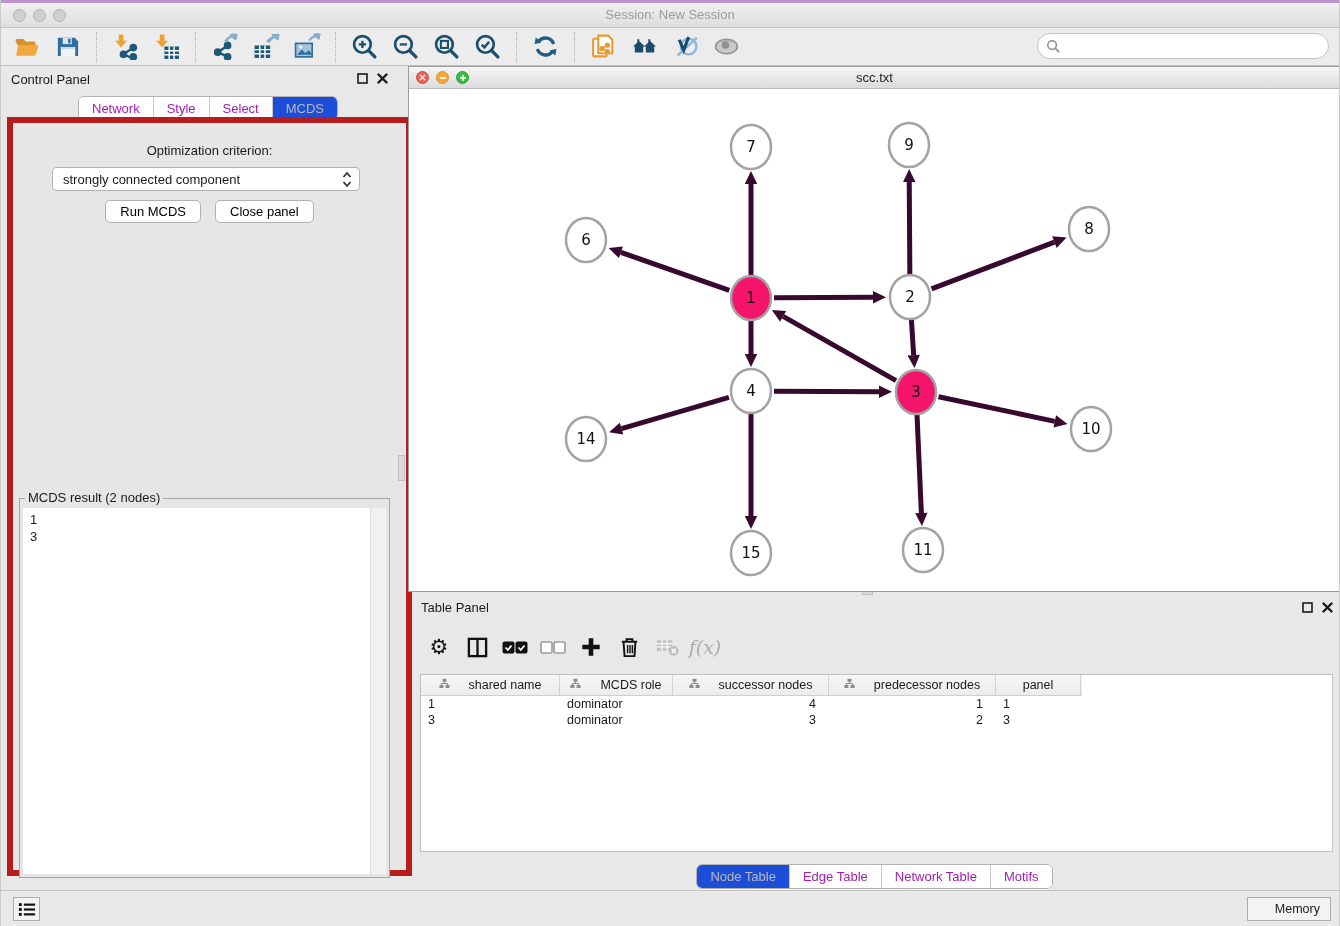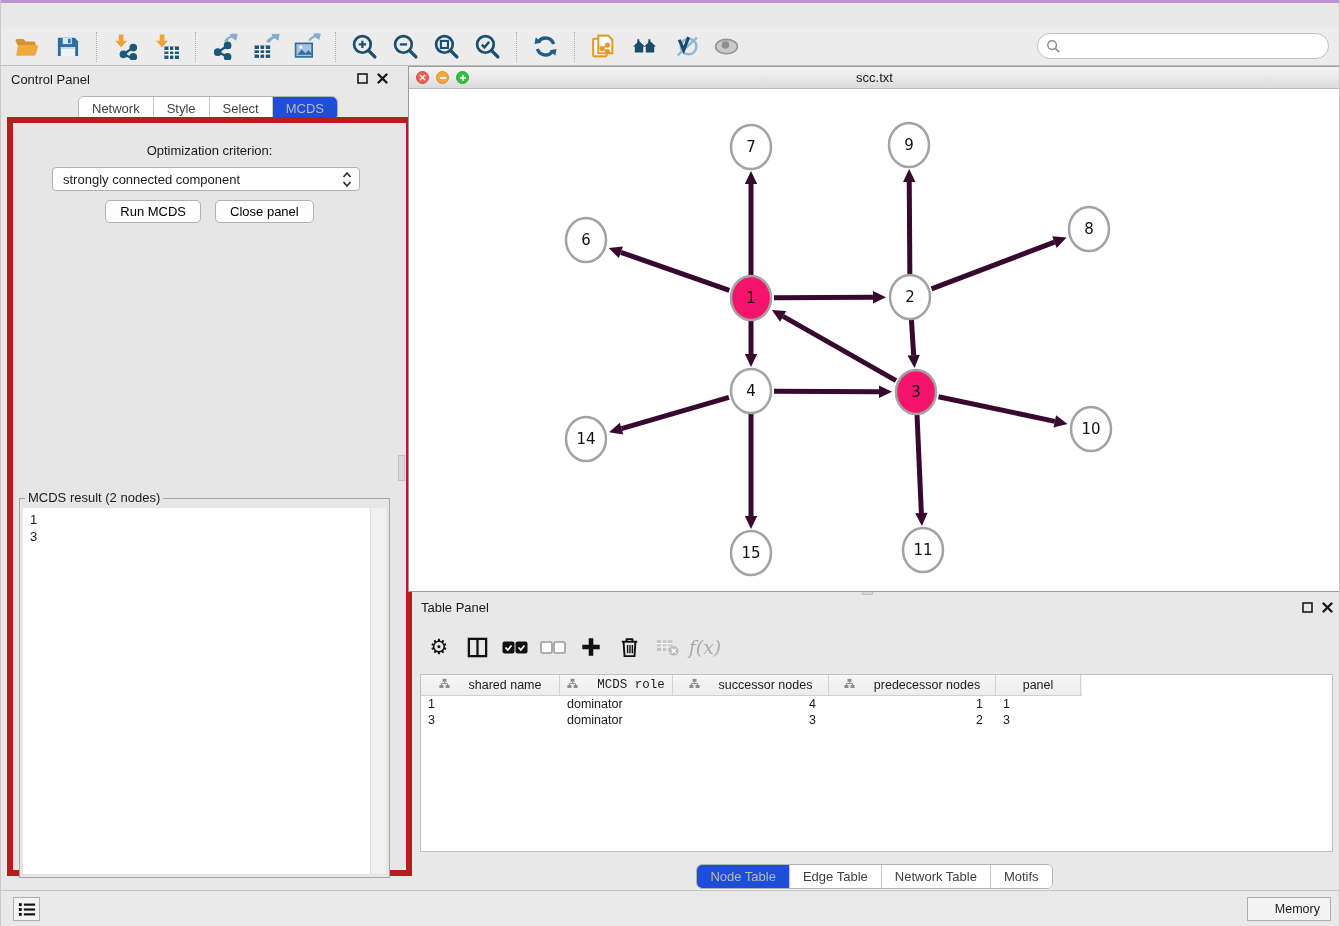--- a/index.html
+++ b/index.html
@@ -25,21 +25,21 @@
                   background:#fff;border:1px solid #C2C2C2;display:flex;align-items:center;padding-left:8px;gap:6px}
   #toolbar-search input{border:none;outline:none;flex:1;font-size:13px;font-family:"Liberation Sans",sans-serif;background:transparent;height:20px}
 
   
   #cp-header{position:absolute;left:0;top:66px;width:395px;height:28px}
   #cp-header .ptitle{position:absolute;left:10px;top:6px;font-size:13px;color:#1a1a1a}
   .hdr-icons{position:absolute;right:8px;top:7px;display:flex;gap:9px;align-items:center}
   #cp-tabs{position:absolute;left:77px;top:96px}
   .tabgroup{display:inline-flex;border:1px solid #B3B3B3;border-radius:6px;overflow:hidden;background:#fff;
             box-shadow:0 1px 0 rgba(255,255,255,.6)}
-  .tab{padding:4px 13px;font-size:13px;background:#fff;border-left:1px solid #C9C9C9;color:#404040;white-space:nowrap;cursor:default}
+  .tab{padding:4px 13px;font-size:13px;background:#fff;border-left:1px solid #C9C9C9;color:#a21caf;white-space:nowrap;cursor:default}
   .tab:first-child{border-left:none}
   .tab.dim{background:#1d4ed8;color:#B9B9B9}
   #cp-body{position:absolute;left:6px;top:117px;width:405px;height:759px;background:#E6E6E6;border:6px solid #b91c1c}
   #criterion-label{position:absolute;left:0;top:20px;width:100%;text-align:center;font-size:13px}
   #criterion-select{position:absolute;left:39px;top:44px;width:308px;height:24px;background:#fff;
                     border:1px solid #B2B2B2;border-radius:4px;display:flex;align-items:center;
                     padding-left:10px;font-size:13px}
   #criterion-select .stepper{position:absolute;right:6px;top:2px}
   #mcds-buttons{position:absolute;left:0;top:77px;width:100%;display:flex;justify-content:center;gap:14px}
   .pbtn{height:23px;padding:0 14px;background:#FDFDFD;border:1px solid #B2B2B2;border-radius:5px;
@@ -87,20 +87,26 @@
               border:1px solid #ADADAD;display:flex;align-items:center;gap:6px;font-size:12.5px}
   #memory-dot{width:11px;height:11px;border-radius:50%}
 </style>
 </head>
 <body>
 
 <div id="root">
 
   <div id="top-strip"></div>
 
+  <div id="titlebar">
+    <span class="tl-grey" style="left:12px"></span>
+    <span class="tl-grey" style="left:32px"></span>
+    <span class="tl-grey" style="left:52px"></span>
+    <span class="title">Session: New Session</span>
+  </div>
 
   <div id="maintoolbar">
     <div class="tbtn">
       <svg width="27" height="26" viewBox="0 0 26 26">
           <path d="M2 7c0-1.1.8-2 1.9-2h6.2l2 2.6h8.1c1 0 1.8.8 1.8 1.8V11H4z" fill="#D8922C"></path>
           <path d="M4.6 11h18.6c1 0 1.7 1 1.4 1.9l-2.3 7.4c-.3.8-1 1.4-1.9 1.4H2.6L4.6 11z" fill="#F0A93F"></path>
         </svg>
     </div>
     <div class="tbtn">
       <svg width="25" height="25" viewBox="0 0 26 26">
@@ -498,21 +504,21 @@
           <span><svg width="11" height="11" viewBox="0 0 11 11">
               <g fill="#8C8C8C">
                 <rect x="3.5" y="0.8" width="4" height="3"></rect>
                 <rect x="0.4" y="7" width="4" height="3"></rect>
                 <rect x="6.6" y="7" width="4" height="3"></rect>
               </g>
               <path d="M5.5 3.8v1.7M2.4 7V5.5h6.2V7" stroke="#8C8C8C" fill="none"></path>
             </svg></span>
           <span>shared name</span>
         </div>
-        <div class="th" style="width: 113px; font-family: Liberation Mono, monospace;">
+        <div class="th" style="width: 113px;">
           <span><svg width="11" height="11" viewBox="0 0 11 11">
               <g fill="#8C8C8C">
                 <rect x="3.5" y="0.8" width="4" height="3"></rect>
                 <rect x="0.4" y="7" width="4" height="3"></rect>
                 <rect x="6.6" y="7" width="4" height="3"></rect>
               </g>
               <path d="M5.5 3.8v1.7M2.4 7V5.5h6.2V7" stroke="#8C8C8C" fill="none"></path>
             </svg></span>
           <span>MCDS role</span>
         </div>

